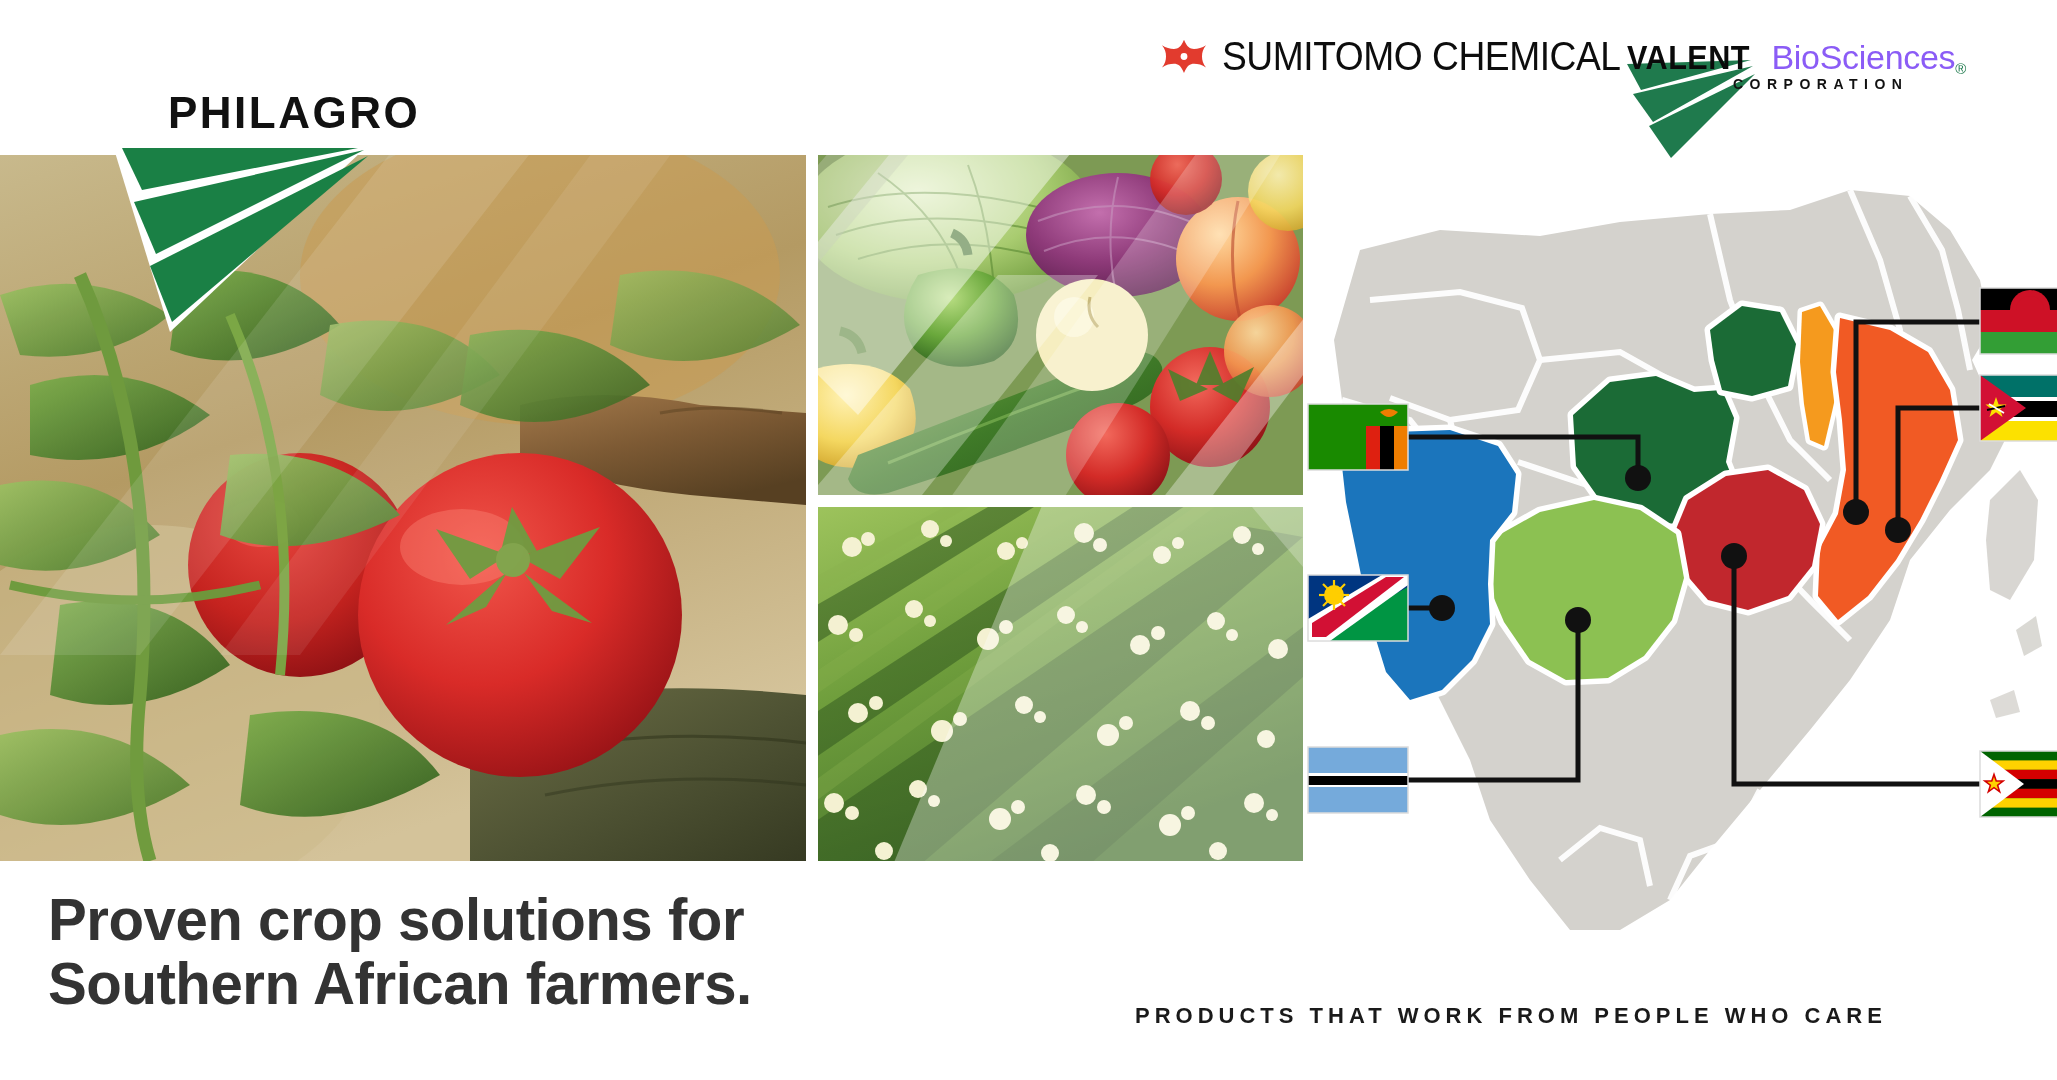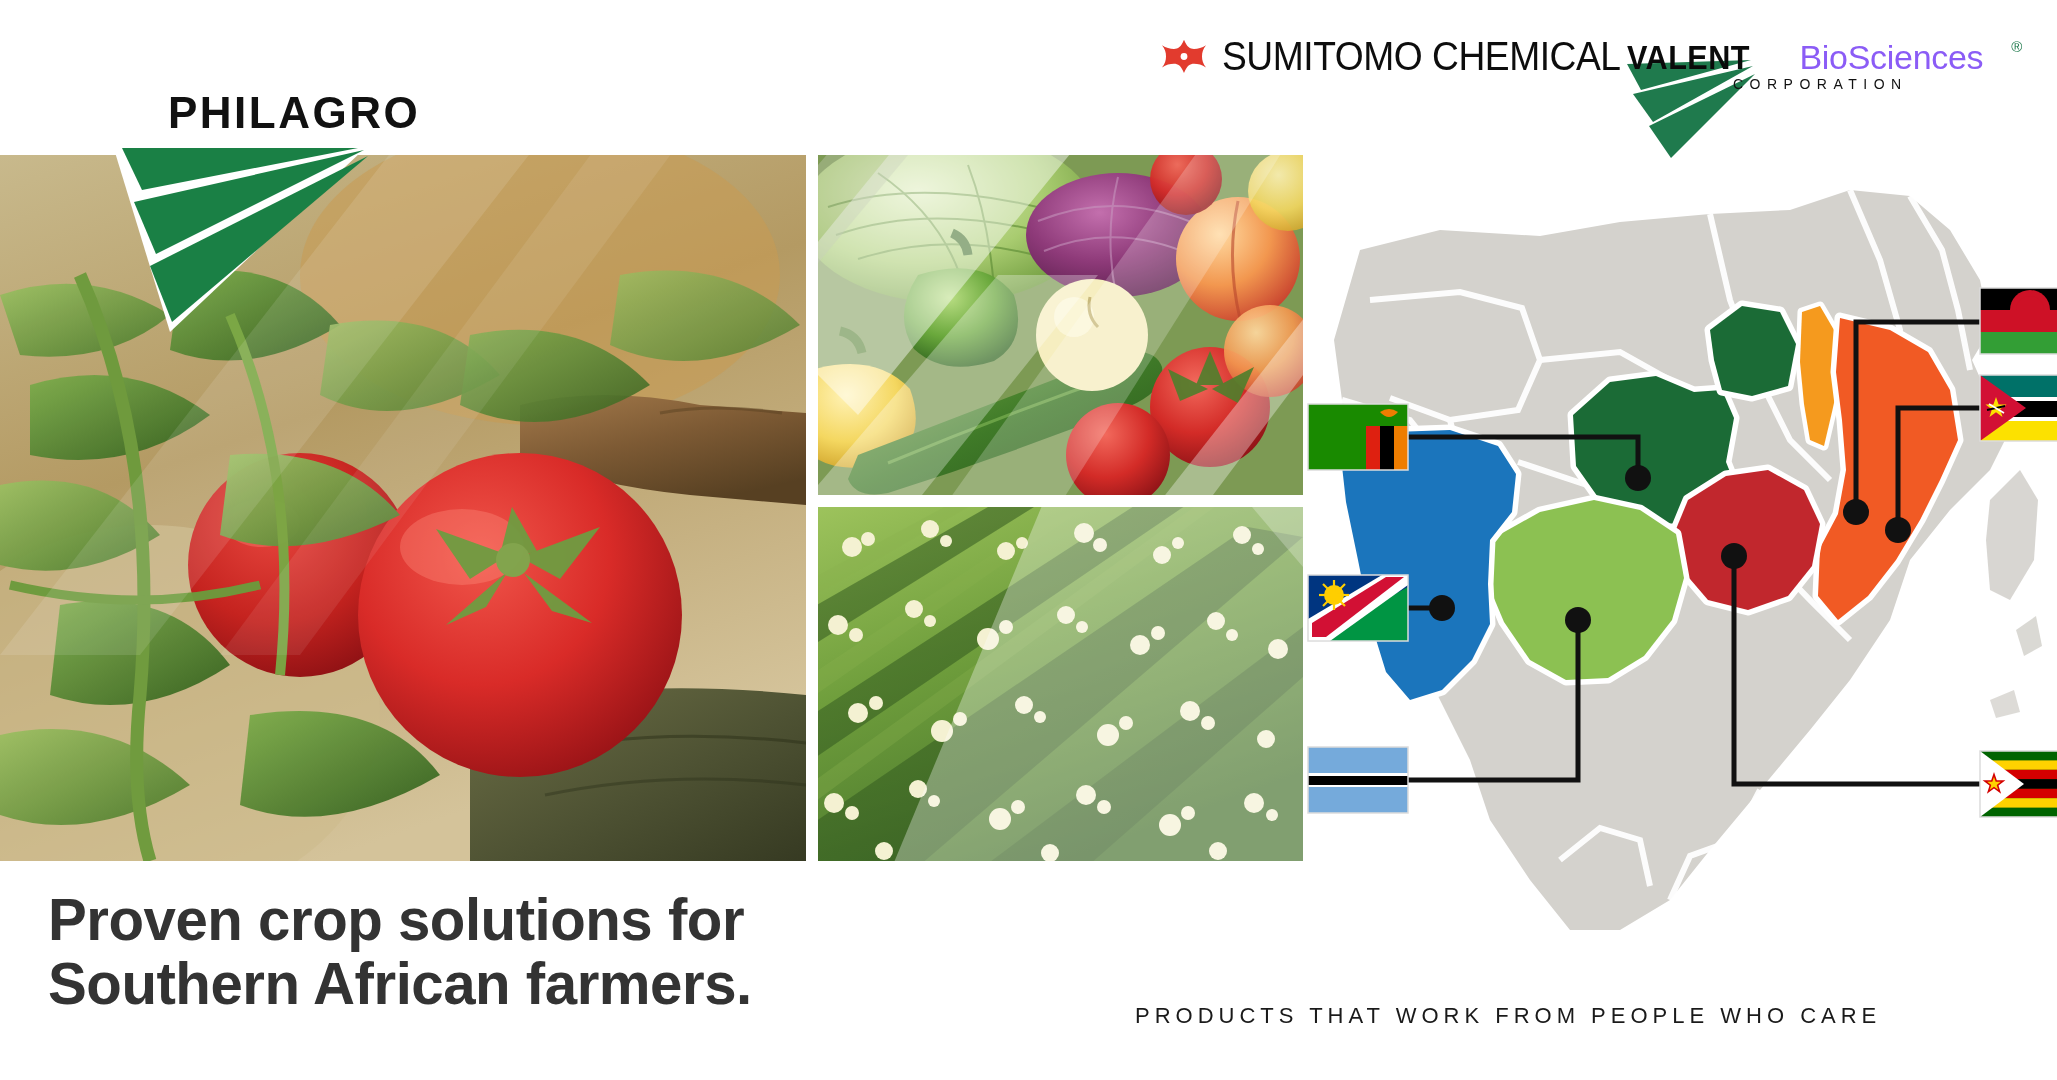--- a/index.html
+++ b/index.html
@@ -11,28 +11,28 @@
   
   .logo-bar{position:absolute;top:0;left:0;width:2057px;height:150px;}
 
   .sumitomo{position:absolute;left:1160px;top:34px;display:flex;gap:14px;}
   .sumi-mark{width:48px;height:48px;position:relative;}
   .sumi-text{font-size:40px;font-weight:400;letter-spacing:-0.5px;color:#0d0d0d;
              font-family:"Liberation Sans",sans-serif;white-space:nowrap;
              transform:scaleX(0.93);transform-origin:left center;}
 
   .valent{position:absolute;left:1627px;top:24px;width:400px;height:120px;}
-  .valent-wordmark{position:absolute;left:0;top:14px;display:flex;align-items:flex-start;white-space:nowrap;gap:28px;}
+  .valent-wordmark{position:absolute;left:0;top:14px;display:flex;align-items:flex-end;white-space:nowrap;}
   .valent-v{font-size:34px;font-weight:bold;letter-spacing:0.5px;color:#0a0a0a;
             font-family:"Liberation Sans",sans-serif;transform:scaleX(0.9);transform-origin:left center;}
   .valent-b{font-size:34px;font-weight:400;color:#8b5cf6;letter-spacing:-0.3px;
             font-family:"Liberation Sans",sans-serif;margin-left:8px;}
   .valent-reg{font-size:15px;color:#1f7a4d;}
   .valent-corp{position:absolute;left:106px;top:52px;font-size:14px;letter-spacing:6.5px;
-               font-weight:normal;color:#111;}
+               font-weight:bold;color:#111;}
   .valent-swoosh{position:absolute;left:0px;top:36px;width:130px;height:100px;}
 
   
   .philagro{position:absolute;left:140px;top:88px;width:280px;height:240px;z-index:6;}
   .philagro-text{position:absolute;left:28px;top:0px;font-size:44px;font-weight:bold;
                  letter-spacing:2.5px;color:#111;font-family:"Liberation Sans",sans-serif;}
   .philagro-mark{position:absolute;left:-30px;top:44px;width:270px;height:200px;}
 
   
   .panels{position:absolute;left:0;top:155px;}
@@ -45,21 +45,21 @@
   
   .map-area{position:absolute;left:1290px;top:0px;width:767px;height:930px;}
 
   
   .headline{position:absolute;left:48px;top:888px;font-size:60px;line-height:1.07;
             font-weight:bold;color:#333333;letter-spacing:-0.5px;
             font-family:"Liberation Sans",sans-serif;}
   .headline span{display:block;transform:scaleX(0.97);transform-origin:left center;}
 
   
-  .tagline{position:absolute;left:1135px;top:1003px;font-size:22px;font-weight:normal;
+  .tagline{position:absolute;left:1135px;top:1003px;font-size:22px;font-weight:bold;
            letter-spacing:5.0px;color:#1a1a1a;white-space:nowrap;
            font-family:"Liberation Sans",sans-serif;}
 </style>
 </head>
 <body>
 
 <div id="root">
 
   <div class="logo-bar">
 

